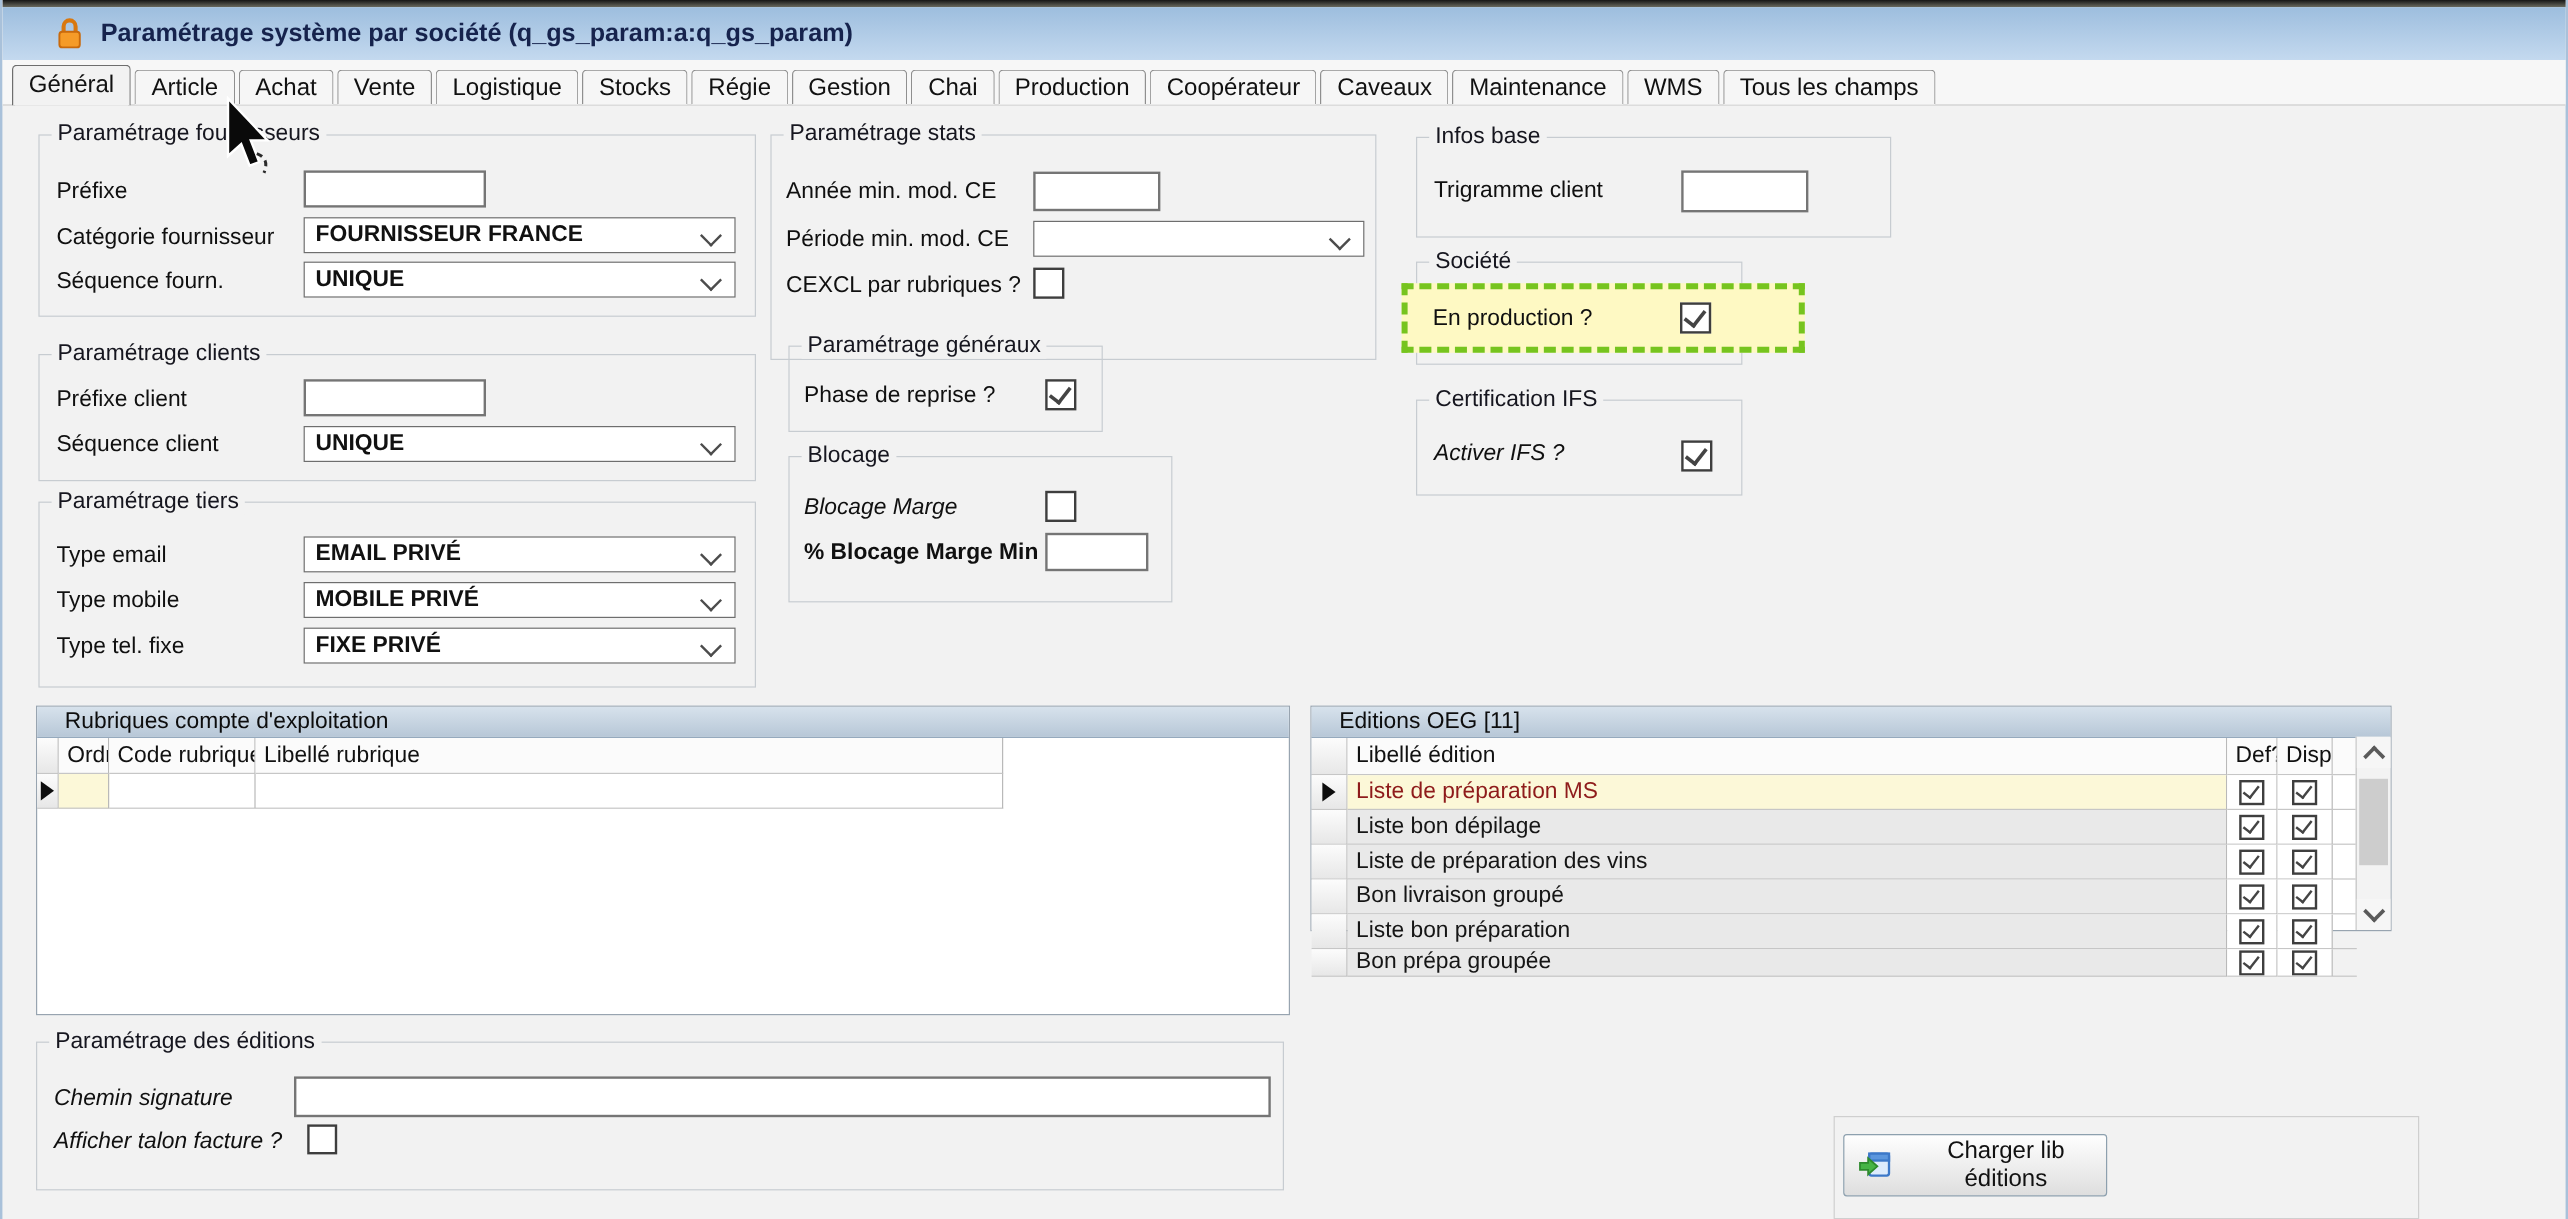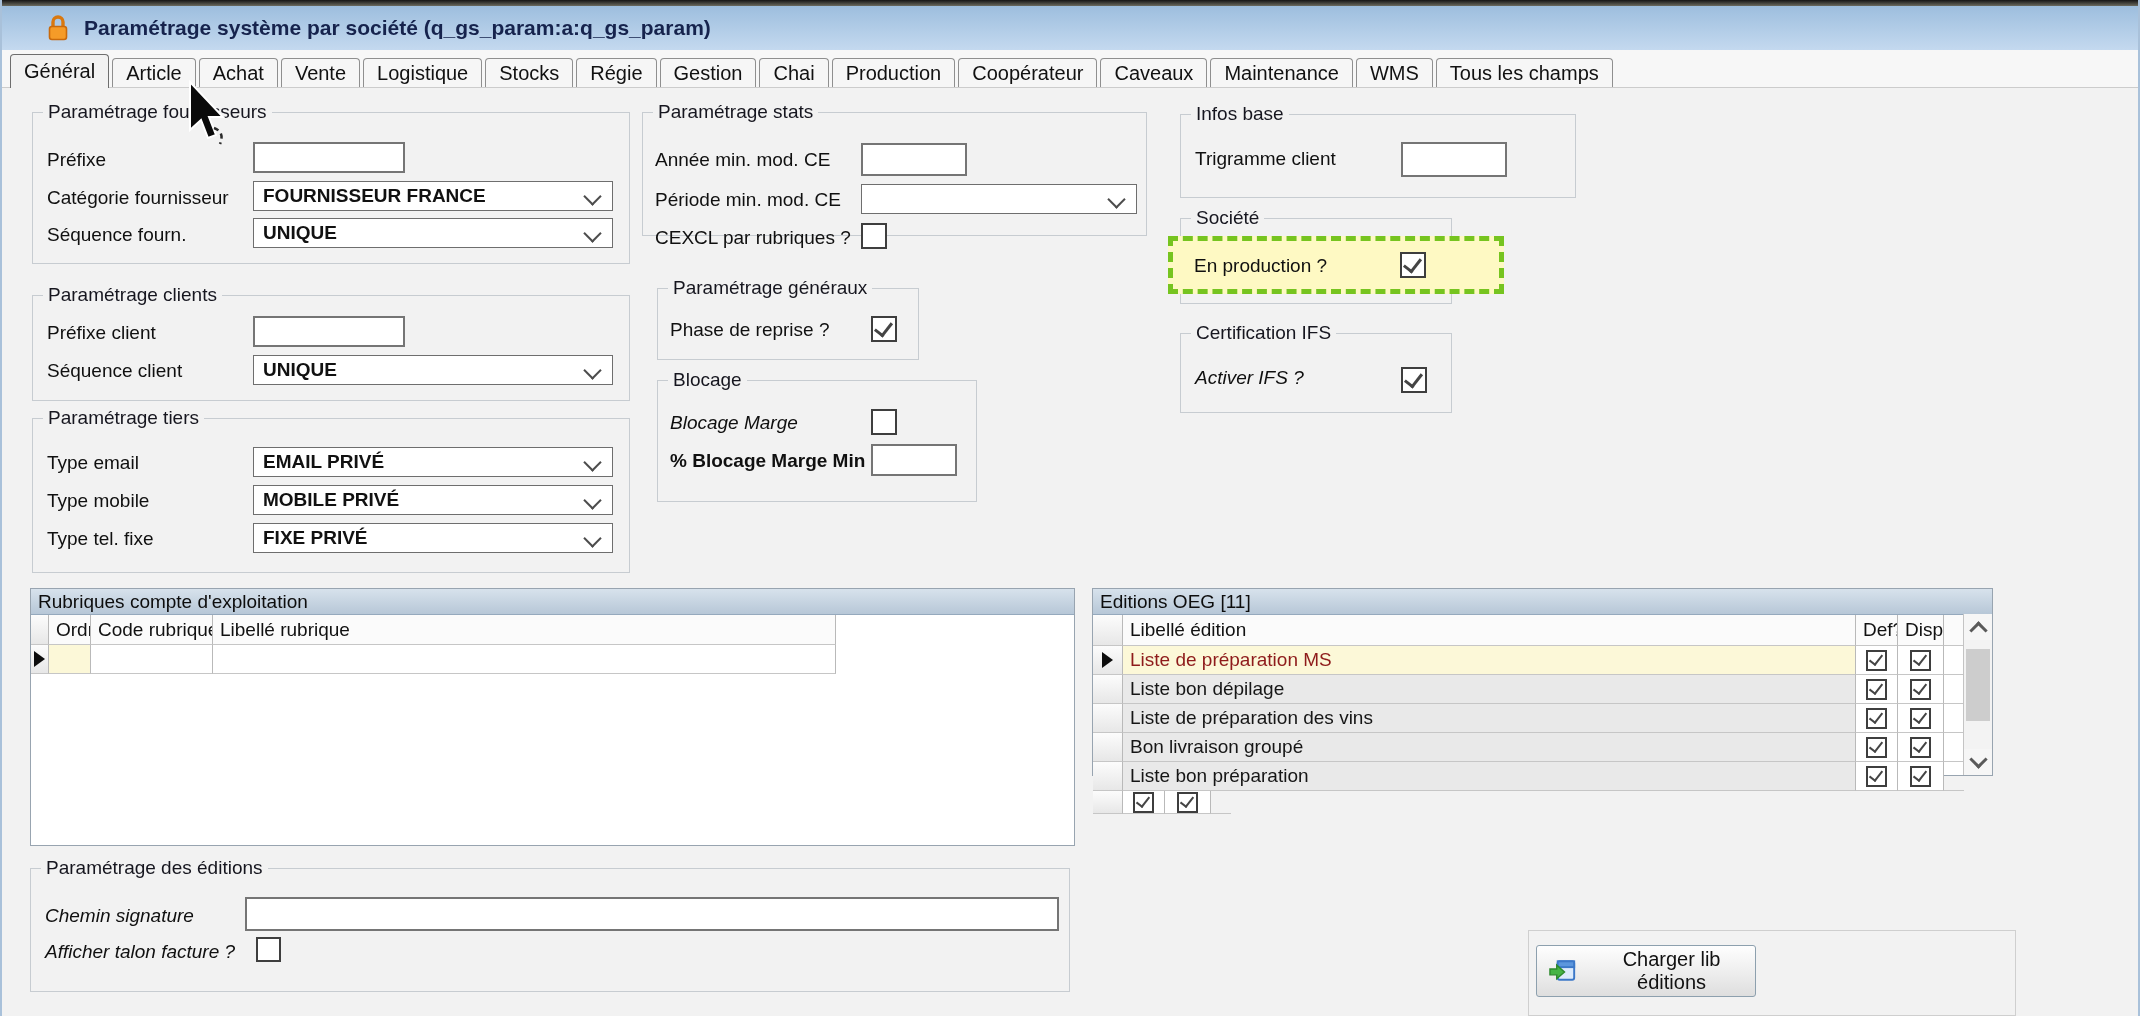--- a/index.html
+++ b/index.html
@@ -30,21 +30,21 @@
   .dd .ddv{font-size:19px;font-weight:bold;white-space:nowrap;}
   .chev{position:absolute;right:13px;top:8px;width:11px;height:11px;border-right:2px solid #4c4c4c;
         border-bottom:2px solid #4c4c4c;transform:rotate(45deg);}
   .cb{position:absolute;width:26px;height:26px;background:#fff;border:2px solid #3e3e3e;box-sizing:border-box;}
   .cb.checked::after{content:"";position:absolute;left:5px;top:1px;width:8px;height:14px;
         border-right:3px solid #444;border-bottom:3px solid #444;transform:rotate(38deg);}
   .cb.sm{position:relative;width:21px;height:21px;border-width:2px;}
   .cb.sm.checked::after{left:4px;top:0;width:6px;height:11px;border-right:2px solid #444;border-bottom:2px solid #444;}
   .panel{position:absolute;border:1px solid #98a4b0;box-sizing:border-box;background:#fff;}
   .phead{height:25px;background:linear-gradient(180deg,#d7e2ec,#b7c7d7);border-bottom:1px solid #95a9bd;
-         display:flex;align-items:center;padding-left:7px;font-size:19px;color:#0d0d0d;}
+         display:flex;align-items:center;padding-left:23px;font-size:19px;color:#0d0d0d;}
   .gridhead,.gridrow{display:flex;box-sizing:border-box;}
   .gc{box-sizing:border-box;border-right:1px solid #b9b9b9;border-bottom:1px solid #c6c6c6;
       display:flex;align-items:center;padding-left:7px;font-size:19px;overflow:hidden;white-space:nowrap;}
   .gc.hd{background:#fbfbfb;}
   .gc.selcell{background:linear-gradient(180deg,#fcfcfc,#e7e7e7);padding-left:0;justify-content:center;}
   .marker{width:0;height:0;border-left:11px solid #0d0d0d;border-top:8px solid transparent;border-bottom:8px solid transparent;}
   .gc.chkcell{justify-content:center;padding-left:0;background:#fff;}
   .erow .gc.lib{background:#e9e9e9;color:#161616;}
   .erow.selected .gc.lib{background:#fcf8d8;color:#8e1b1b;}
   .erow .gc.selcell .marker{visibility:hidden;}
@@ -133,21 +133,21 @@
       <span class="ddv">MOBILE PRIVÉ</span>
       <span class="chev"></span>
     </div>
     <span class="lbl" style="left:14px;top:109px;">Type tel. fixe</span>
     <div class="dd" style="left:220px;top:104px;width:360px;">
       <span class="ddv">FIXE PRIVÉ</span>
       <span class="chev"></span>
     </div>
   </div>
 
-  <div class="grp" style="left:640px;top:112px;width:505px;height:124px;">
+  <div class="grp" style="left:640px;top:112px;width:505px;height:188px;">
     <span class="legend">Paramétrage stats</span>
     <span class="lbl" style="left:12px;top:36px;">Année min. mod. CE</span>
     <input class="tb" style="left: 218px; top: 30px; width: 106px; height: 33px;" value="">
     <span class="lbl" style="left:12px;top:76px;">Période min. mod. CE</span>
     <div class="dd" style="left:218px;top:71px;width:276px;">
       <span class="ddv"></span>
       <span class="chev"></span>
     </div>
     <span class="lbl" style="left:12px;top:114px;">CEXCL par rubriques ?</span>
     <span class="cb" style="left:218px;top:110px;"></span>
@@ -284,20 +284,21 @@
           </div>
         <div class="gc chkcell" style="width:46px;height:29px;">
             <span class="cb sm checked"></span>
           </div>
         <div class="gc" style="width:20px;height:29px;border-right:none;"></div>
       </div>
       <div class="gridrow erow">
         <div class="gc selcell" style="width:30px;height:23px;">
             <span class="marker"></span>
           </div>
+        <div class="gc lib" style="width:733px;height:23px;">Bon prépa groupée</div>
         <div class="gc chkcell" style="width:42px;height:23px;">
             <span class="cb sm checked"></span>
           </div>
         <div class="gc chkcell" style="width:46px;height:23px;">
             <span class="cb sm checked"></span>
           </div>
         <div class="gc" style="width:20px;height:23px;border-right:none;"></div>
       </div>
     </div>
     <div class="sbar">

